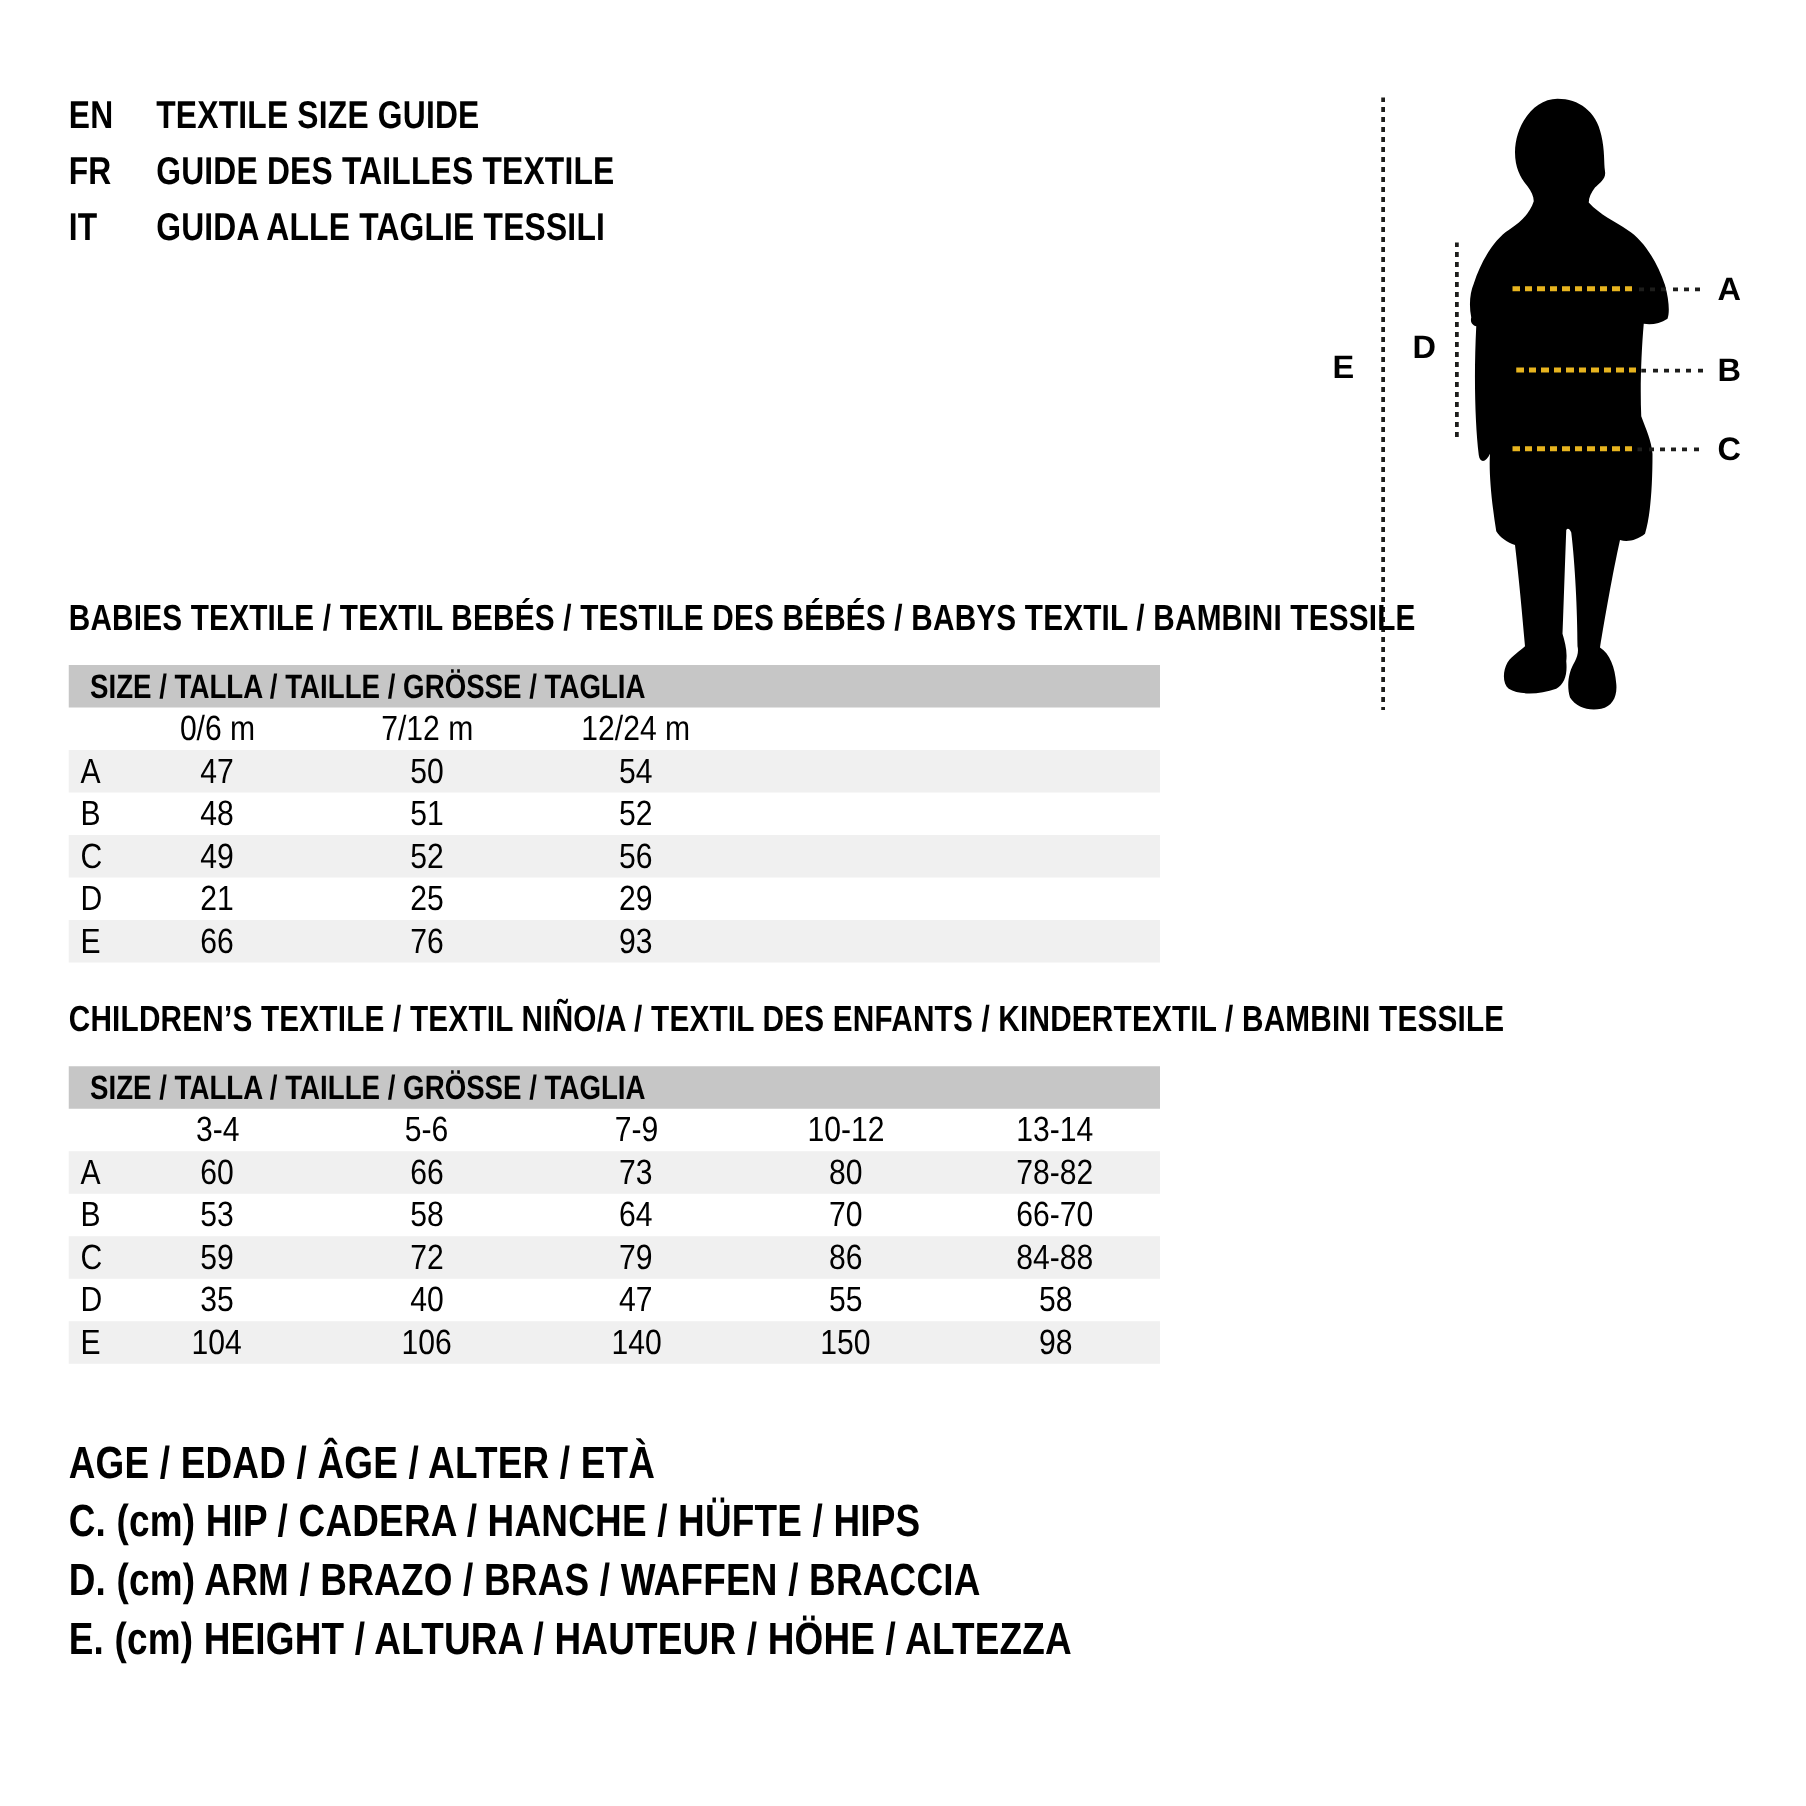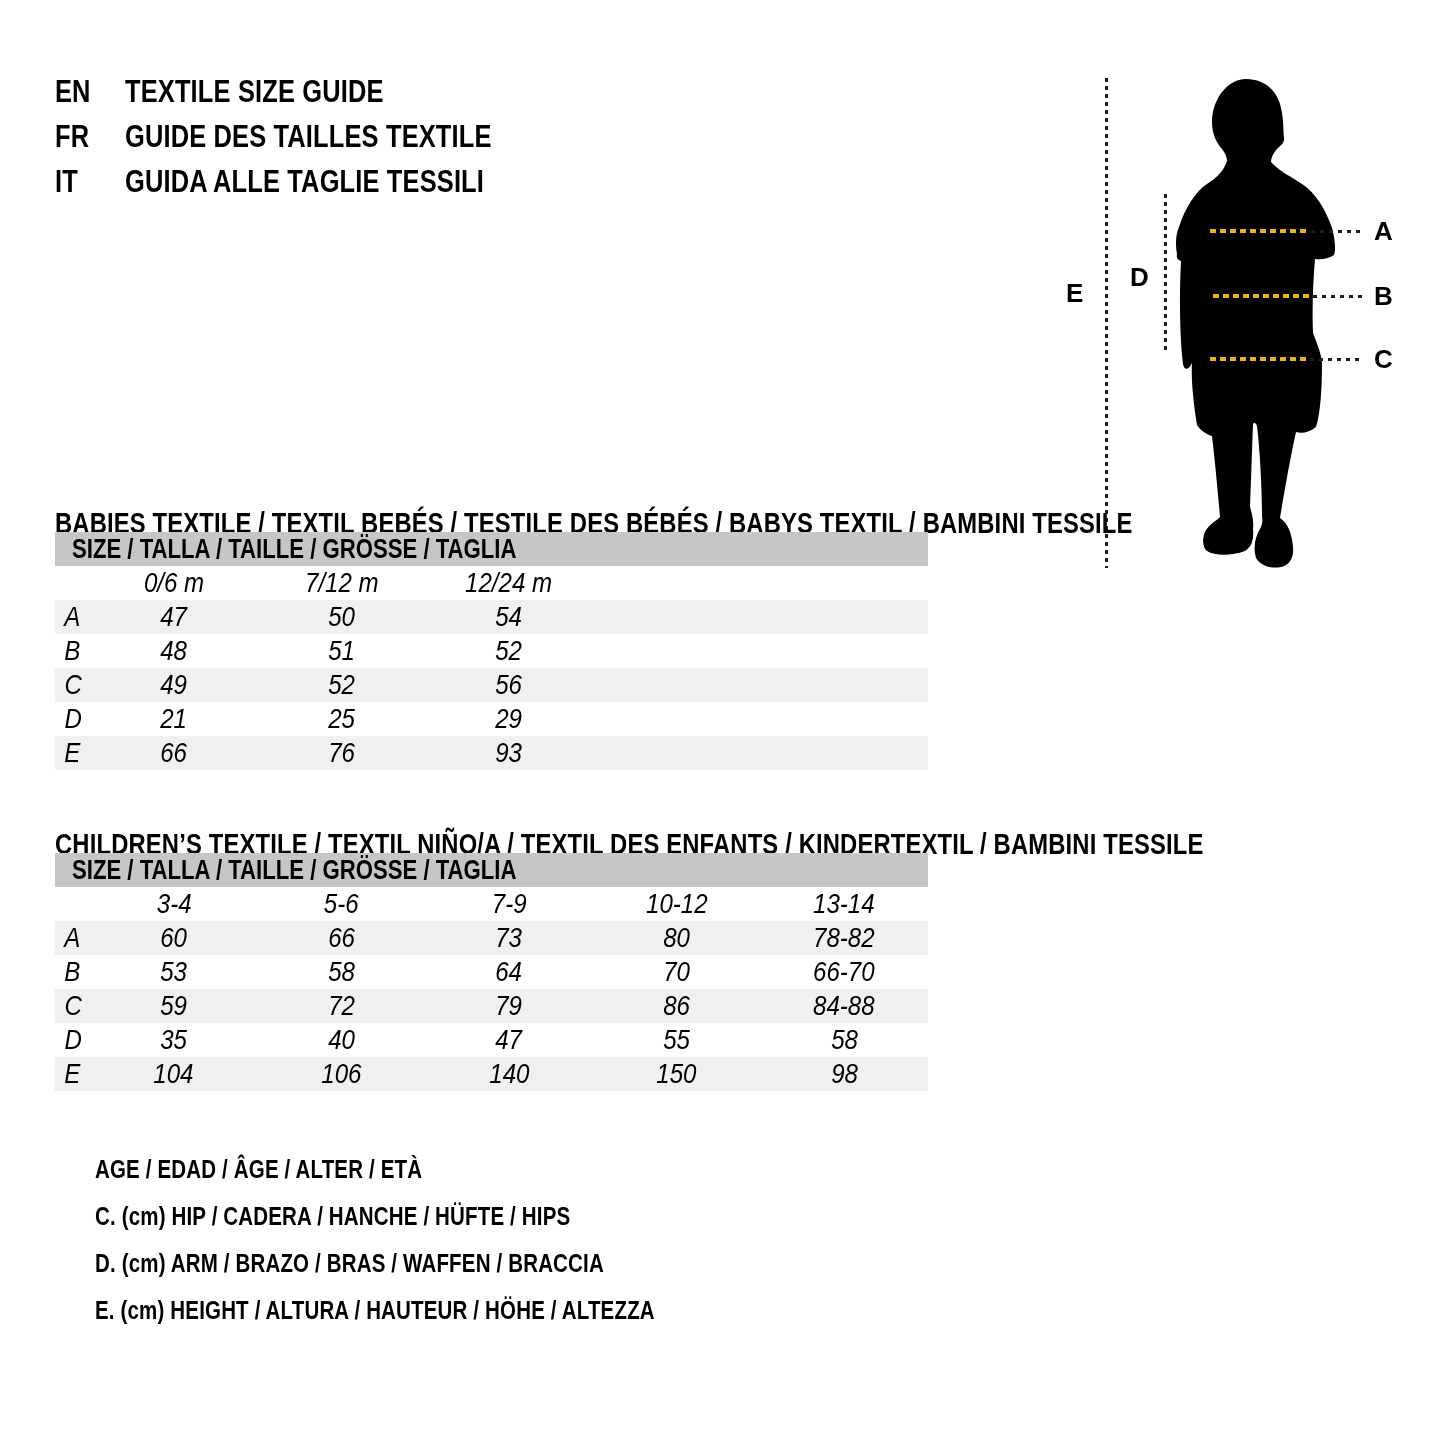--- a/index.html
+++ b/index.html
@@ -11,36 +11,36 @@
   
   .cond{display:inline-block;transform:scaleX(0.82);transform-origin:0 50%;white-space:nowrap;}
   .condc{display:inline-block;transform:scaleX(0.86);transform-origin:50% 50%;white-space:nowrap;}
 
   
   .lang-block{left:55px;top:69px;}
   .lang-row{display:flex;height:45px;line-height:45px;font-size:31px;font-weight:700;letter-spacing:.2px;}
   .lang-code{width:70px;}
 
   
-  .sec-heading{font-size:29px;font-weight:700;line-height:34px;letter-spacing:.2px;margin-top:28px;}
+  .sec-heading{font-size:29px;font-weight:700;line-height:34px;letter-spacing:.2px;}
 
   
   .size-bar{background:#c6c6c6;width:873px;height:34px;line-height:35px;padding-left:17px;
             font-size:27px;font-weight:700;box-sizing:border-box;}
 
   
-  .tbl{width:873px;font-style:italic;}
+  .tbl{width:873px;}
   .trow{display:grid;grid-template-columns:35px repeat(5,167.6px);height:34px;line-height:34px;font-size:28px;font-weight:400;}
   .trow.stripe{background:#f0f0f0;}
   .tlabel{padding-left:8px;}
   .tcell{text-align:center;}
 
   
   .legend-block{left:55px;top:1146px;}
-  .legend-line{height:47px;line-height:47px;font-size:25px;font-weight:700;letter-spacing:.2px;margin-left:40px;}
+  .legend-line{height:47px;line-height:47px;font-size:36px;font-weight:700;letter-spacing:.2px;}
 
   
   .vline{width:3px;background-image:repeating-linear-gradient(to bottom,#1d1d1b 0 4px,transparent 4px 8px);}
   .hline-y{height:4px;background-image:repeating-linear-gradient(to right,#e7b41f 0 6px,transparent 6px 10px);}
   .hline-b{height:3px;background-image:repeating-linear-gradient(to right,#1d1d1b 0 4px,transparent 4px 9px);}
   .fig-label{font-size:26px;font-weight:700;height:34px;line-height:34px;}
 </style>
 </head>
 <body>
 

